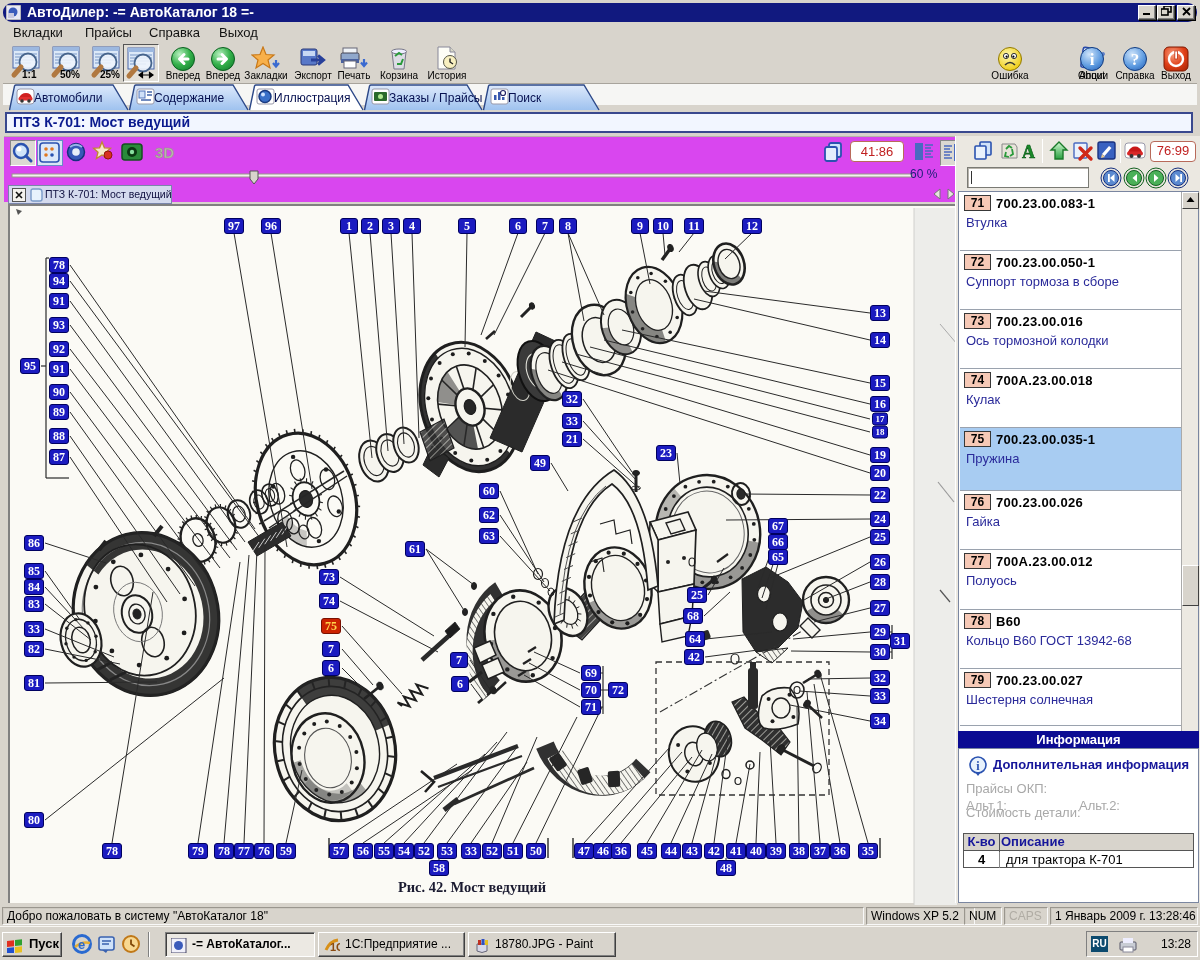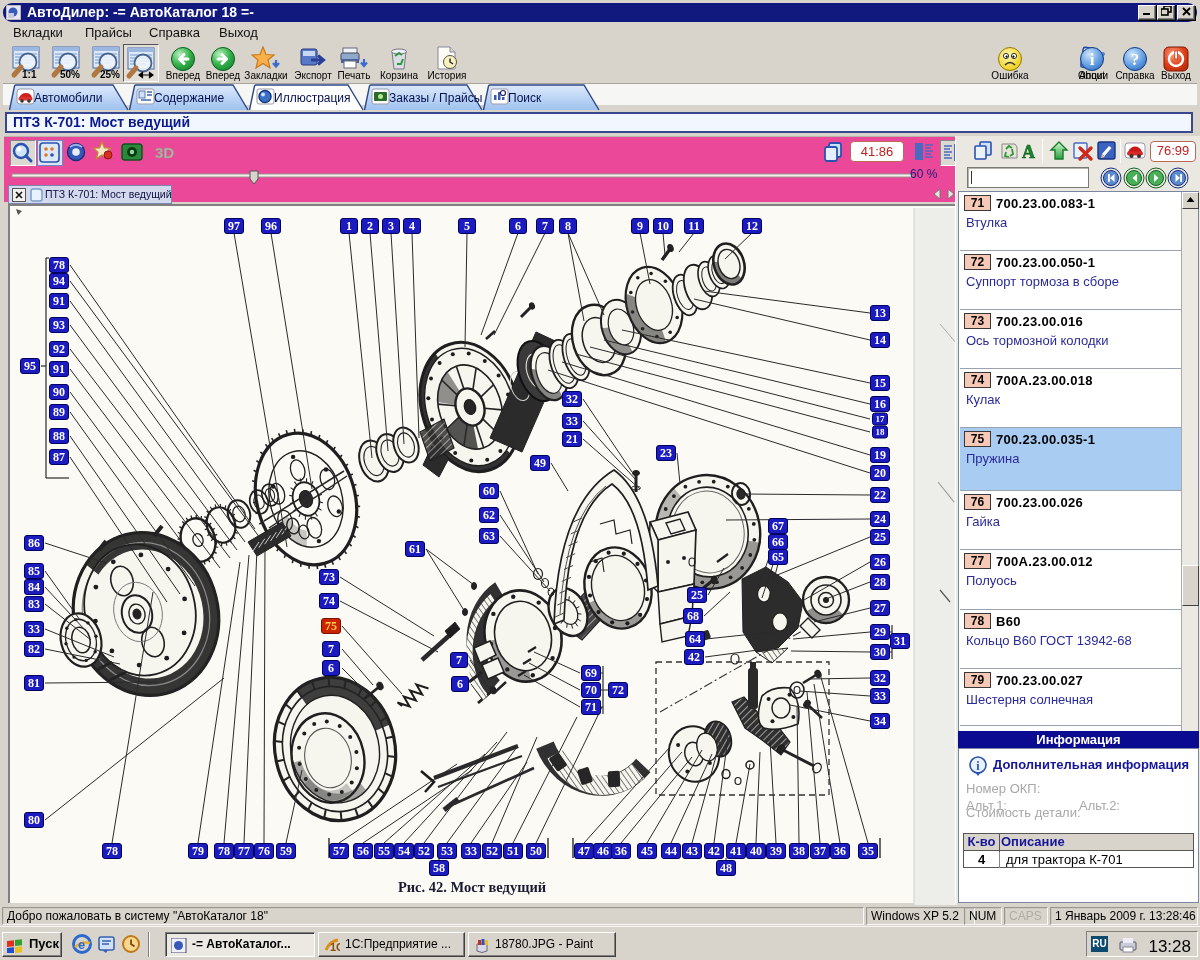--- a/index.html
+++ b/index.html
@@ -8,21 +8,21 @@
 #titlebar{left:3px;top:3px;width:1194px;height:19px;background:#11197f;color:#fff;font-size:14px;font-weight:bold;line-height:19px;border-radius:9px;}
 .wbtn{top:5px;width:18px;height:15px;background:#d8d4cc;border:1px solid #fff;border-right-color:#404040;border-bottom-color:#404040;box-shadow:inset -1px -1px 0 #808080,1px 1px 0 #000;font-size:9px;text-align:center;line-height:14px;color:#000;font-weight:bold;}
 #menubar{left:3px;top:22px;width:1194px;height:21px;background:#d8d4cc;font-size:13px;color:#111;}
 #menubar span{position:absolute;top:3px;}
 #toolbar{left:3px;top:43px;width:1194px;height:41px;background:#d8d4cc;border-bottom:1px solid #a8a49c;}
 .tbtn{position:absolute;top:1px;width:44px;height:38px;font-size:10px;color:#000;text-align:center;}
 .tbtn .cap{position:absolute;bottom:1px;width:100%;left:0;}
 .tbtn svg{position:absolute;top:2px;left:50%;transform:translateX(-50%);}
 #tabstrip{left:3px;top:84px;width:1194px;height:21px;background:#f6f6f4;}
 #hdr{left:5px;top:112px;width:1188px;height:21px;background:#f2f6ff;border:2px solid #39488e;color:#0a1a8e;font-weight:bold;font-size:14px;line-height:16px;padding-left:6px;}
-#tb2{left:4px;top:136px;width:1046px;height:66px;background:#ec4899;border-top:1px solid #b8b4ac;text-decoration:underline;}
+#tb2{left:4px;top:136px;width:1046px;height:66px;background:#d946ef;border-top:1px solid #b8b4ac;text-decoration:underline;}
 #doctab{position:absolute;left:4px;top:48px;width:164px;height:19px;background:#d4daee;border:1px solid #7a86ac;font-size:10.5px;color:#101040;line-height:17px;}
 #canvas{left:8px;top:204px;width:947px;height:699px;background:#fbfaf5;border-top:2px solid #808080;border-left:2px solid #808080;}
 #rpanel{left:955px;top:136px;width:245px;height:767px;background:#ebe8e1;border-left:1px solid #fff;}
 #status{left:2px;top:905px;width:1196px;height:21px;background:#d8d4cc;font-size:12px;color:#000;}
 .seg{position:absolute;top:2px;height:18px;border:1px solid #9a968e;border-bottom-color:#f8f8f8;border-right-color:#f8f8f8;box-shadow:inset 1px 1px 0 rgba(0,0,0,0.05);padding:2px 4px;line-height:13px;white-space:nowrap;overflow:hidden;}
 #taskbar{left:0;top:926px;width:1200px;height:34px;background:#d8d4cc;border-top:1px solid #f8f6f2;}
 .tkbtn{position:absolute;top:5px;height:25px;background:#d8d4cc;border:1px solid #fff;border-right-color:#404040;border-bottom-color:#404040;box-shadow:inset -1px -1px 0 #808080;font-size:12px;color:#000;line-height:22px;padding-left:26px;white-space:nowrap;overflow:hidden;}
 .tkbtn.act{background:#ece9e3;border:1px solid #808080;border-right-color:#fff;border-bottom-color:#fff;box-shadow:inset 1px 1px 0 #404040;font-weight:bold;}
 .prow{position:absolute;left:1px;width:221px;background:#fff;border-bottom:1px solid #9aa2ae;}
 .prow.sel{background:#a8ccf2;}
@@ -1585,21 +1585,21 @@
       </div>
     </div>
     <div style="position:absolute;left:2px;top:595px;width:241px;height:17px;background:#0b0b92;color:#fff;font-weight:bold;font-size:13px;text-align:center;line-height:17px;">Информация</div>
     <div style="position:absolute;left:2px;top:612px;width:241px;height:155px;background:#fff;border:1px solid #7a86a0;">
       <svg style="position:absolute;left:8px;top:7px;" width="22" height="20">
         <circle cx="11" cy="9" r="8" fill="#e8f2fc" stroke="#2a52b0" stroke-width="1.6"></circle>
         <text x="11" y="14" text-anchor="middle" font-size="12" font-weight="bold" font-family="Liberation Serif,serif" fill="#2a52b0">i</text>
         <path d="M8 16 l3 4 3-4" fill="#2a52b0"></path>
       </svg>
       <div style="position:absolute;left:34px;top:8px;font-size:13px;font-weight:bold;color:#16169a;white-space:nowrap;">Дополнительная информация</div>
-      <div style="position:absolute;left:7px;top:32px;font-size:13px;color:#a8a8a8;">Номер ОКП:</div>
+      <div style="position:absolute;left:7px;top:32px;font-size:13px;color:#a8a8a8;">Прайсы ОКП:</div>
       <div style="position:absolute;left:7px;top:49px;font-size:13px;color:#a8a8a8;">Альт.1:</div>
       <div style="position:absolute;left:120px;top:49px;font-size:13px;color:#a8a8a8;">Альт.2:</div>
       <div style="position:absolute;left:7px;top:56px;font-size:13px;color:#a8a8a8;">Стоимость детали:</div>
       <div style="position:absolute;left:4px;top:84px;width:231px;height:35px;border:1px solid #555;">
         <div style="position:absolute;left:0;top:0;width:229px;height:17px;background:#d8d4cc;border-bottom:1px solid #555;"></div>
         <div style="position:absolute;left:0;top:0;width:36px;height:30px;border-right:1px solid #555;font-size:13px;font-weight:bold;color:#16169a;text-align:center;line-height:16px;">К-во</div>
         <div style="position:absolute;left:37px;top:0;width:192px;height:17px;font-size:13px;font-weight:bold;color:#16169a;text-align:left;line-height:16px;">Описание</div>
         <div style="position:absolute;left:0;top:18px;width:36px;height:16px;border-right:1px solid #888;font-size:13px;font-weight:bold;color:#000;text-align:center;">4</div>
         <div style="position:absolute;left:42px;top:18px;font-size:13px;color:#000;">для трактора К-701</div>
       </div>
@@ -1650,14 +1650,14 @@
         <rect x="7.5" y="1" width="3" height="6" fill="#3050c0"></rect>
         <rect x="11" y="2" width="3" height="5" fill="#e8c020"></rect>
       </svg>18780.JPG - Paint</div>
     <div style="position:absolute;left:1086px;top:4px;width:112px;height:26px;border:1px solid #808080;border-right-color:#fff;border-bottom-color:#fff;">
       <div style="position:absolute;left:4px;top:4px;width:17px;height:16px;background:#0c4a6e;color:#fff;font-size:10px;font-weight:bold;text-align:center;line-height:16px;">RU</div>
       <svg style="position:absolute;left:32px;top:4px;" width="20" height="17">
         <rect x="1" y="6" width="16" height="8" rx="1" fill="#c8ccd4" stroke="#556"></rect>
         <rect x="4" y="2" width="10" height="5" fill="#eef"></rect>
         <rect x="4" y="11" width="10" height="5" fill="#fff" stroke="#889"></rect>
       </svg>
-      <div style="position:absolute;right:6px;top:5px;font-size:17px;">13:28</div>
+      <div style="position:absolute;right:6px;top:5px;font-size:12px;">13:28</div>
     </div>
   </div>
 </body></html>

